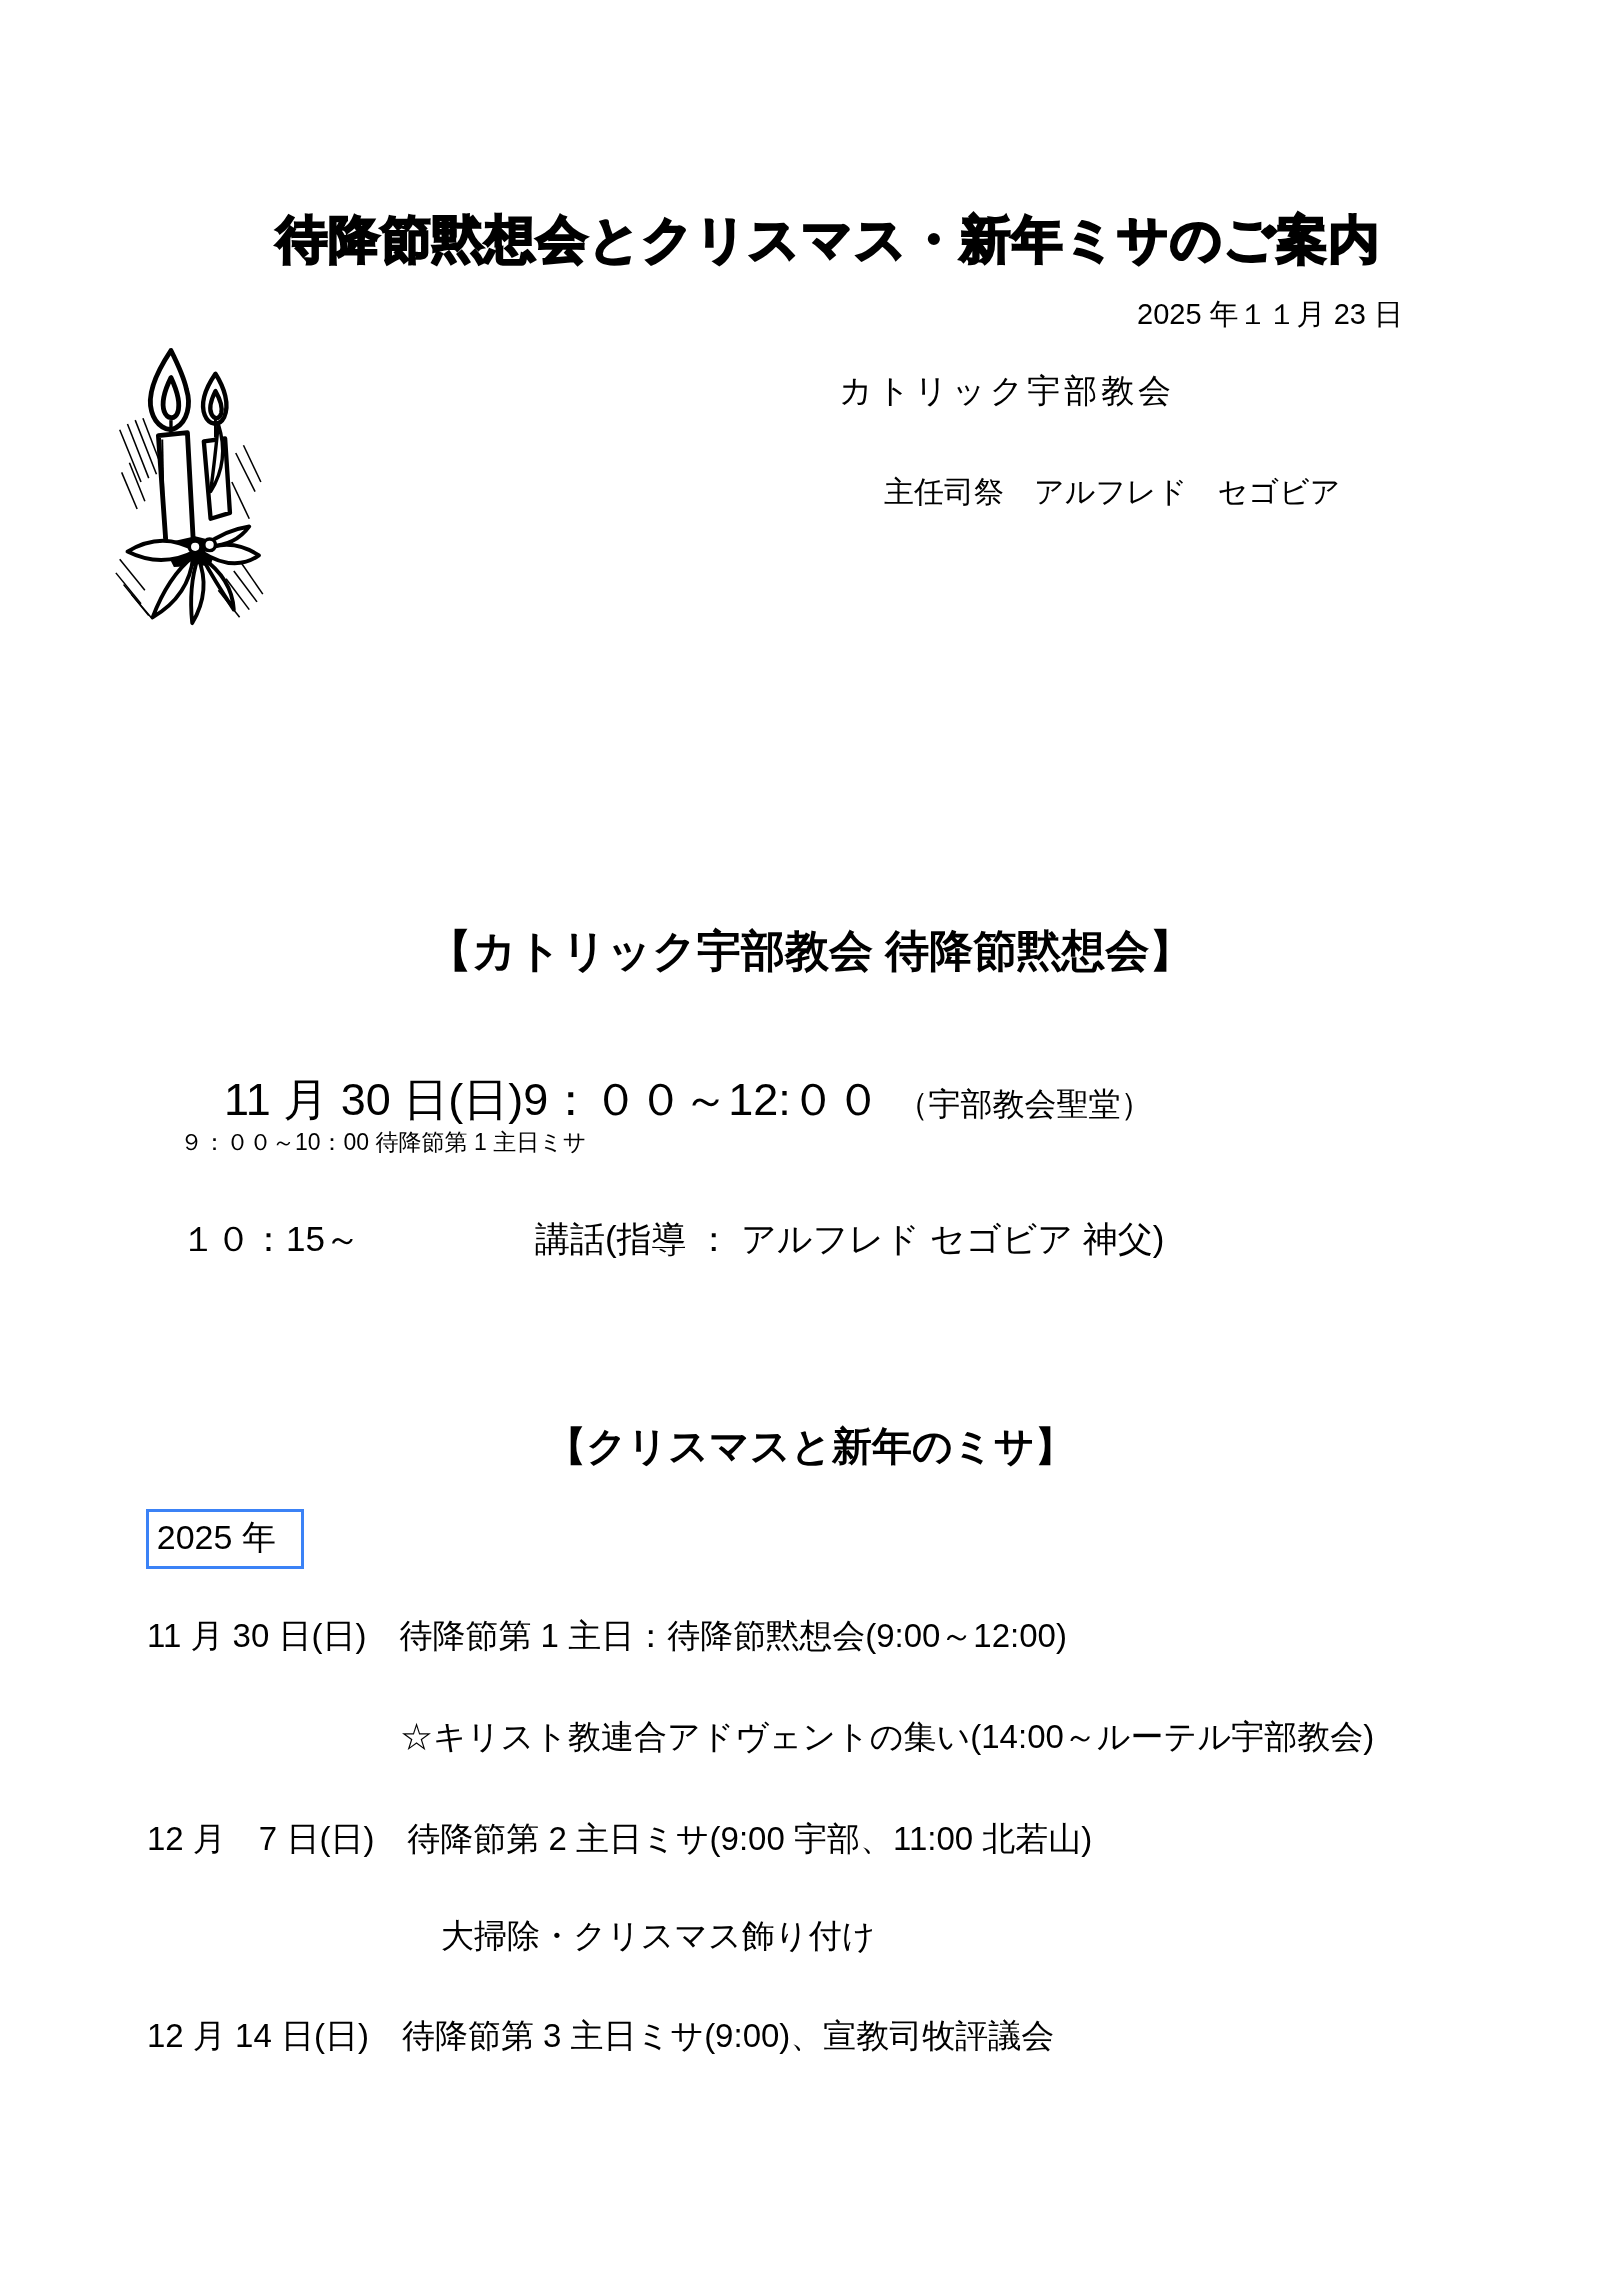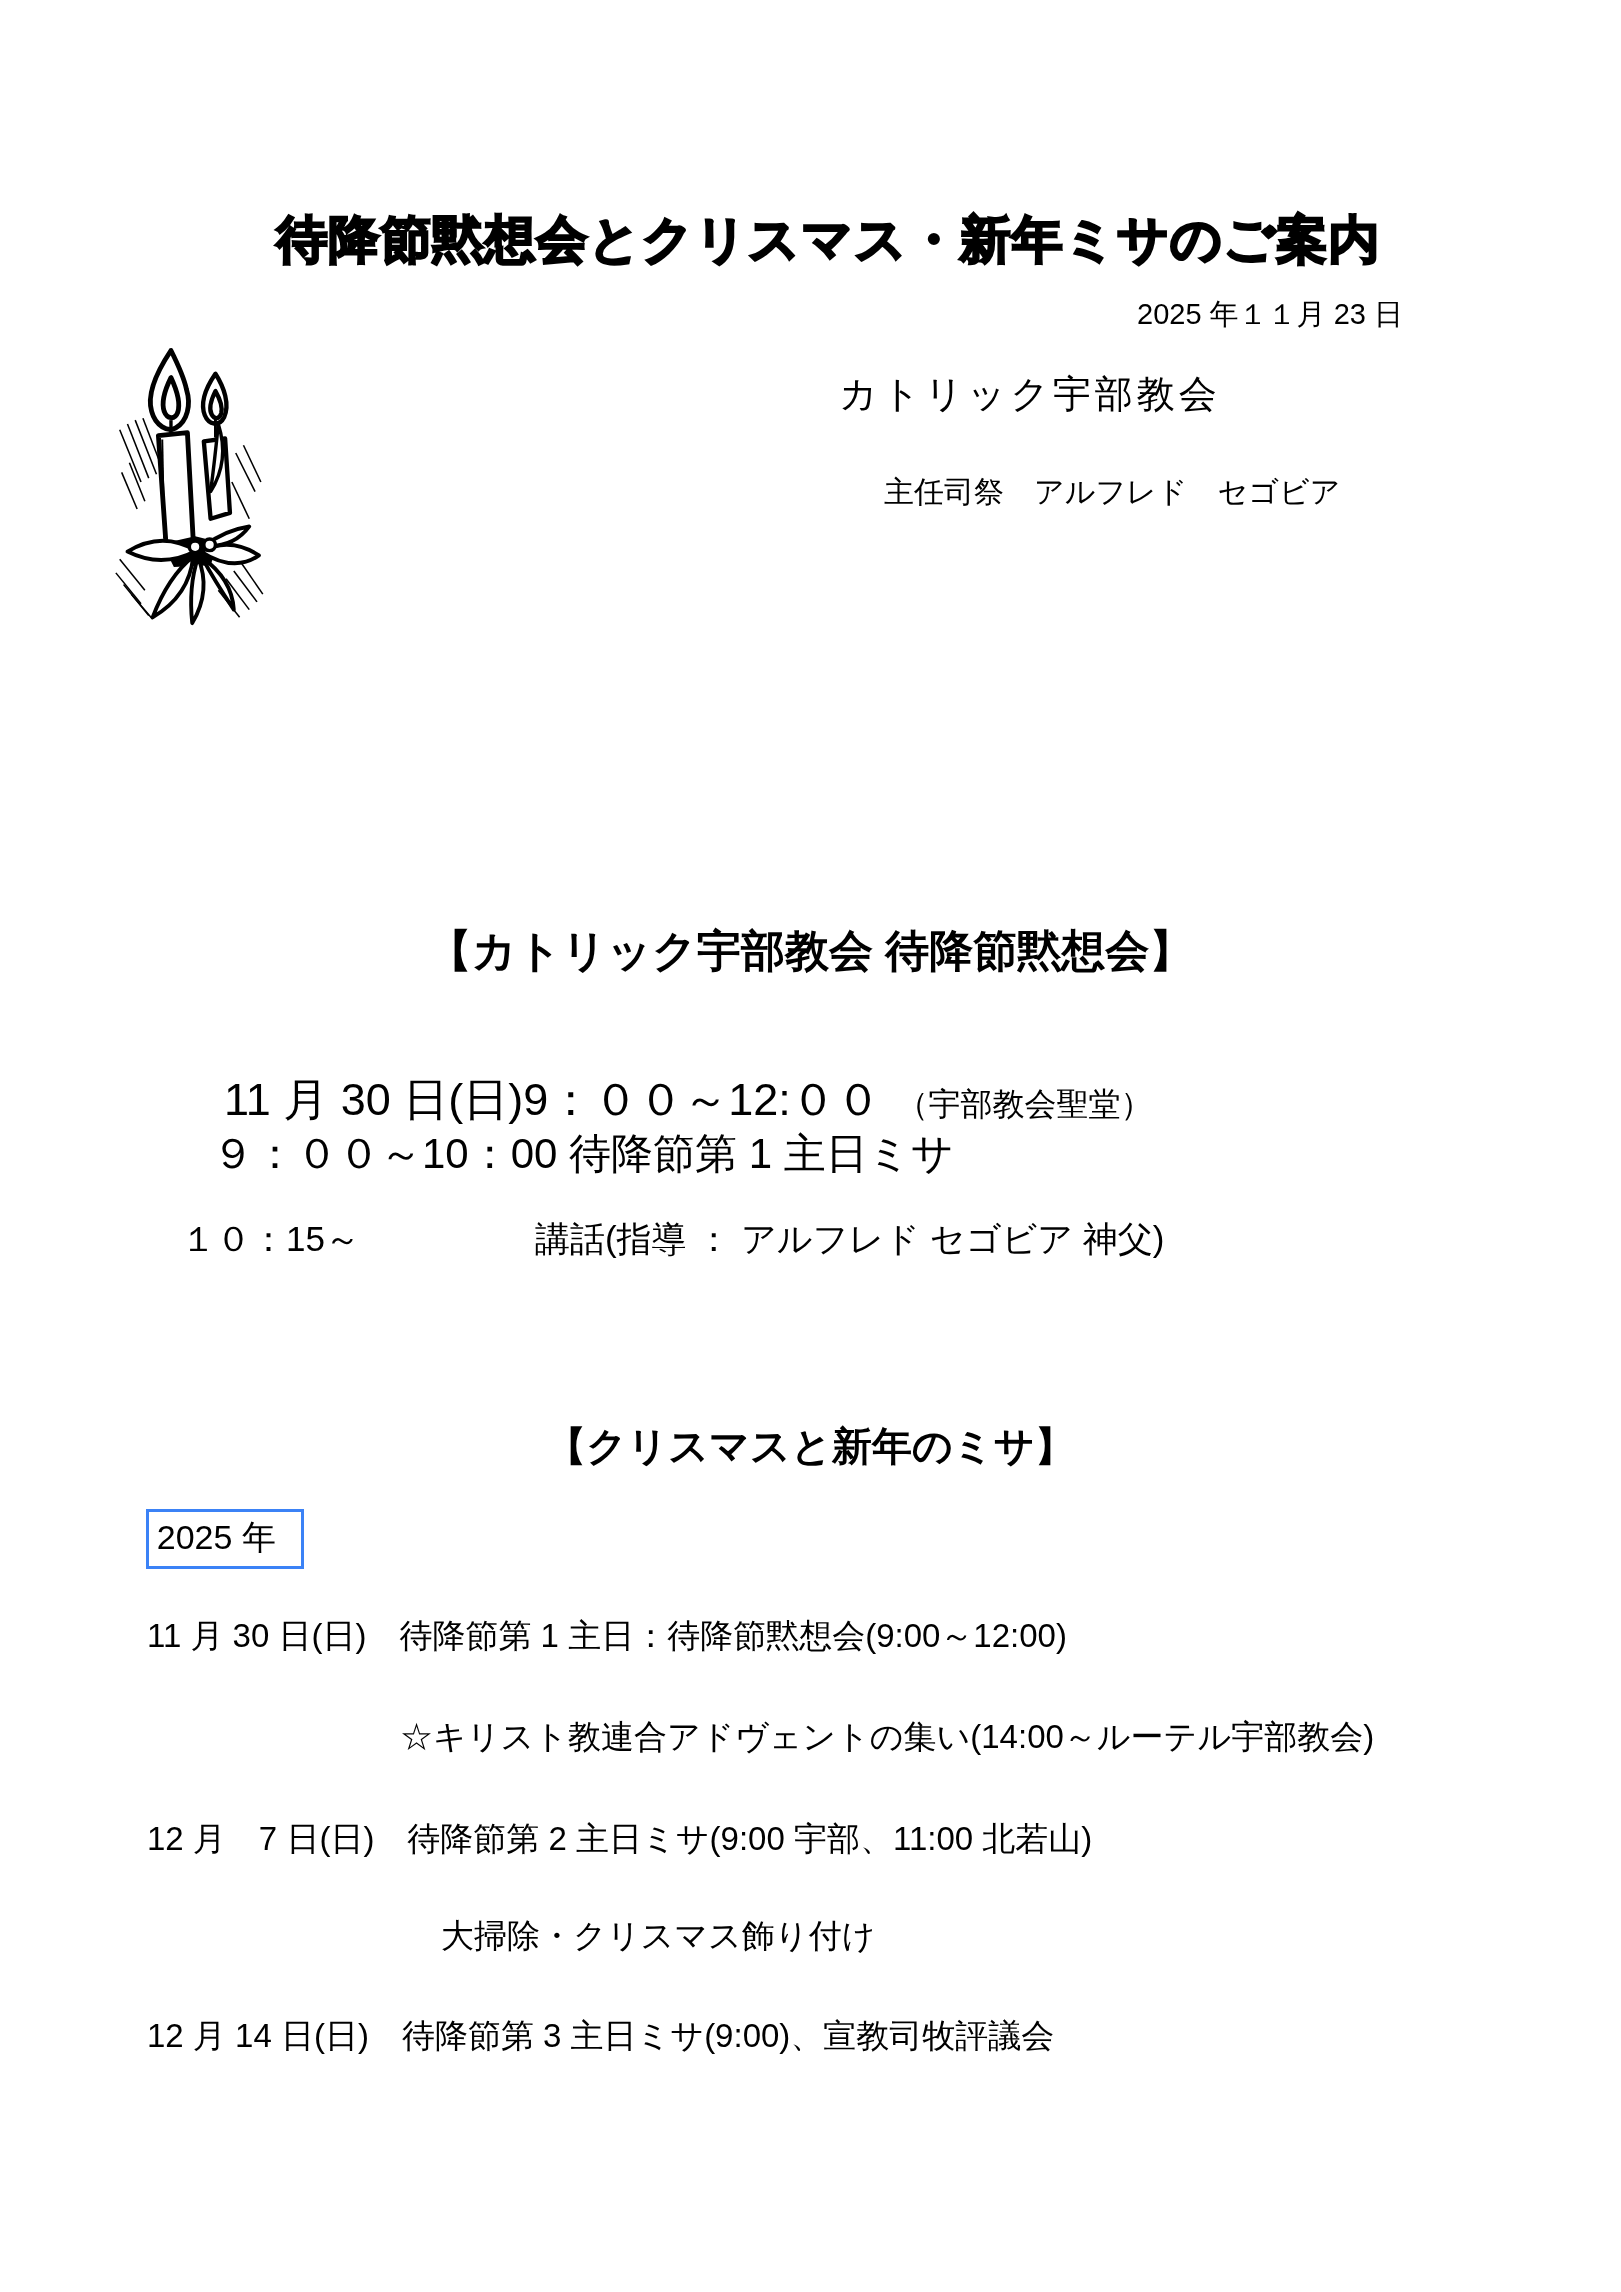--- a/index.html
+++ b/index.html
@@ -15,34 +15,34 @@
 
   .doc-title {
     top:210px; left:0; width:100%;
     text-align:center;
     font-size:51px; font-weight:900;
     -webkit-text-stroke:2.4px #000;
     letter-spacing:1px;
     padding-left:18px;
   }
   .issue-date { top:297px; left:1137px; font-size:29px; }
-  .church-name { top:372px; left:839px; font-size:38px; letter-spacing:3.9px; }
+  .church-name { top:372px; left:839px; font-size:33px; letter-spacing:3.9px; }
   .priest-line { top:474px; left:884px; font-size:30px; }
 
   .intro { top:639px; left:98px; width:1441px; font-size:36px; }
   .intro .intro-line { line-height:57px; white-space:pre; }
 
   .sec-heading1 {
     top:925px; left:0; width:100%; text-align:center;
     font-size:44px; font-weight:bold;
   }
   .big-line { top:1020px; left:174px; font-size:45px; font-weight:normal; }
   .big-line .venue-label { font-size:32px; margin-left:15.7px; }
 
-  .sched-line1 { top:1129px; left:212px; font-size:42px; }
+  .sched-line1 { top:1129px; left:180px; font-size:23px; }
   .sched-line2 { top:1218px; left:181px; font-size:35px; }
 
   .sec-heading2 {
     top:1423px; left:0; width:100%; text-align:center;
     font-size:40px; font-weight:bold;
   }
   .year-box {
     top:1509px; left:146px;
     border:3px solid #3b82f6;
     font-size:34px;

